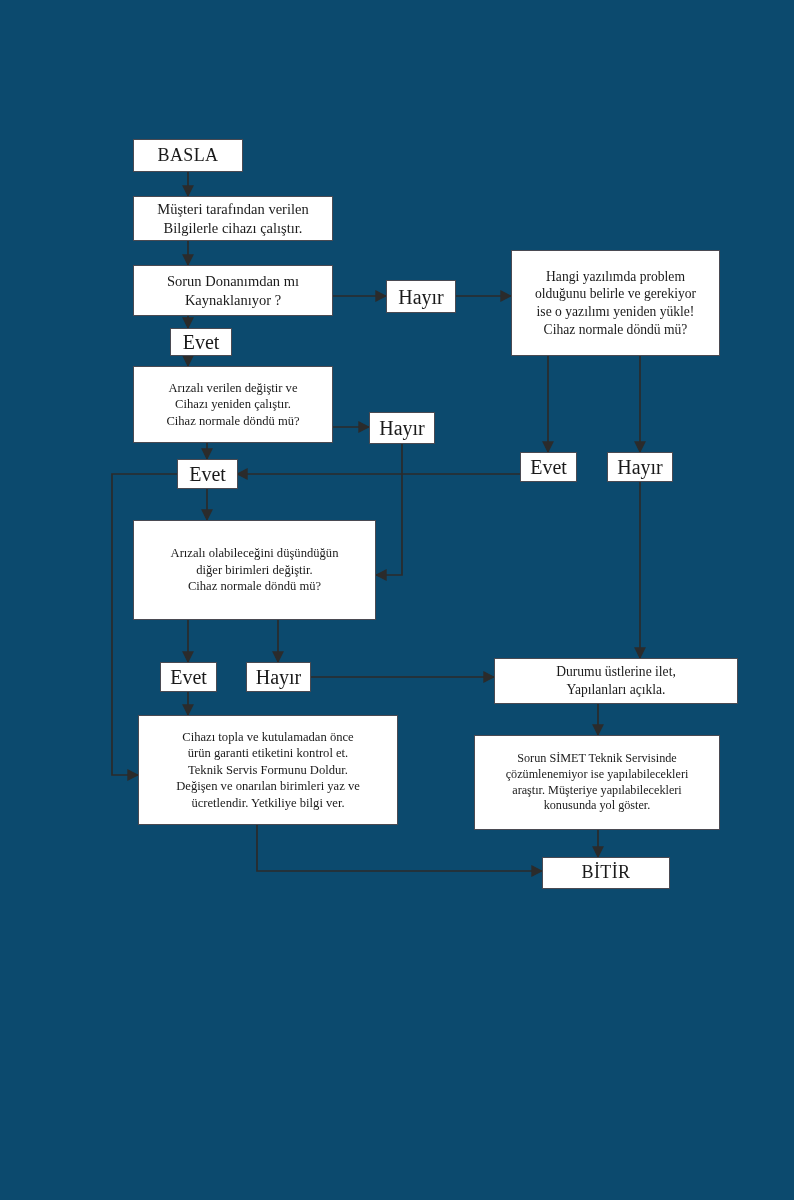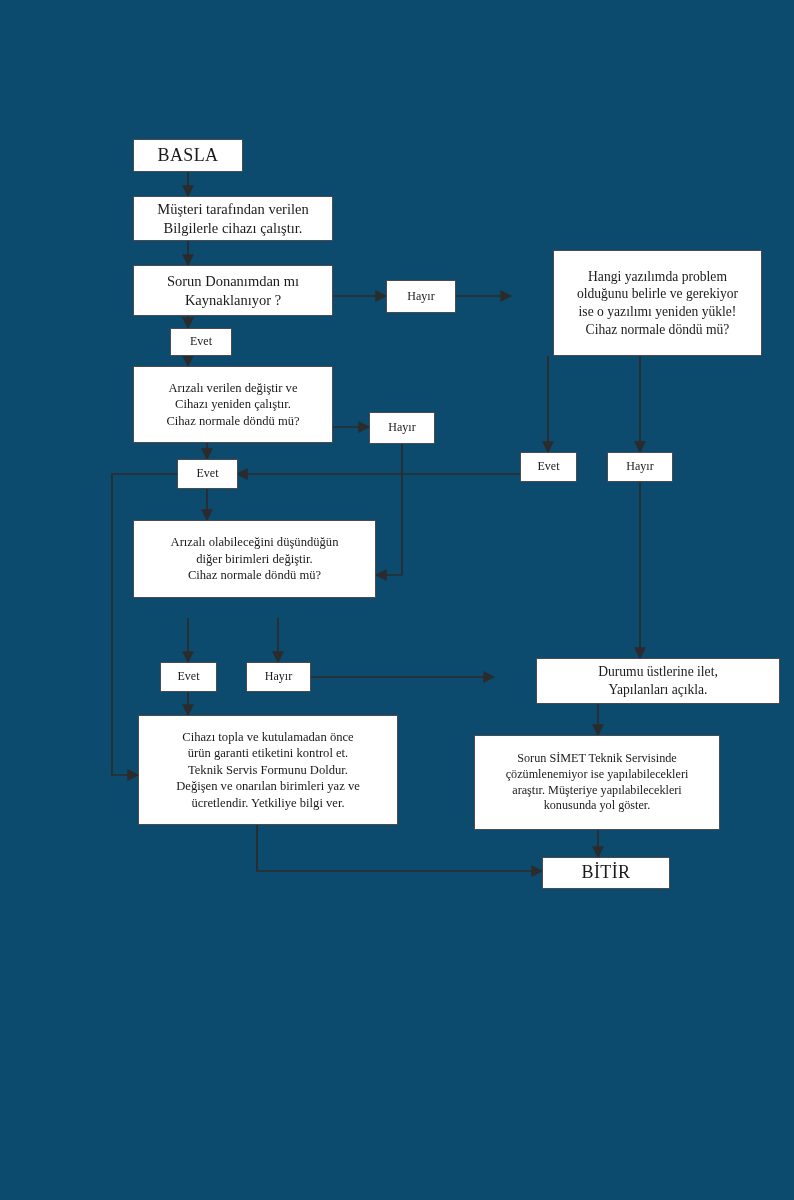--- a/index.html
+++ b/index.html
@@ -46,28 +46,27 @@
     line-height: 1.30;
     padding: 0 4px;
     box-sizing: border-box;
   }
   
   .terminal {
     font-size: 18px;
     letter-spacing: 0.4px;
   }
   .label-box {
-    font-size: 12px;
+    font-size: 20px;
   }
   .proc-lg {
     font-size: 14.5px;
   }
   .proc-md {
     font-size: 13.6px;
-    margin-left: 42px;
   }
   .proc-sm {
     font-size: 12.6px;
   }
   .proc-xs {
     font-size: 12.2px;
   }
 </style>
 </head>
 <body>
@@ -172,21 +171,21 @@
   </div>
 
   <div class="node label-box" style="left:520px; top:452px; width:57px; height:30px;">
     <span class="txt">Evet</span>
   </div>
 
   <div class="node label-box" style="left:607px; top:452px; width:66px; height:30px;">
     <span class="txt">Hayır</span>
   </div>
 
-  <div class="node proc-sm" style="left:133px; top:520px; width:243px; height:78px;">
+  <div class="node proc-sm" style="left:133px; top:520px; width:243px; height:100px;">
     <span class="txt">Arızalı olabileceğini düşündüğün
 diğer birimleri değiştir.
 Cihaz normale döndü mü?</span>
   </div>
 
   <div class="node label-box" style="left:160px; top:662px; width:57px; height:30px;">
     <span class="txt">Evet</span>
   </div>
 
   <div class="node label-box" style="left:246px; top:662px; width:65px; height:30px;">

